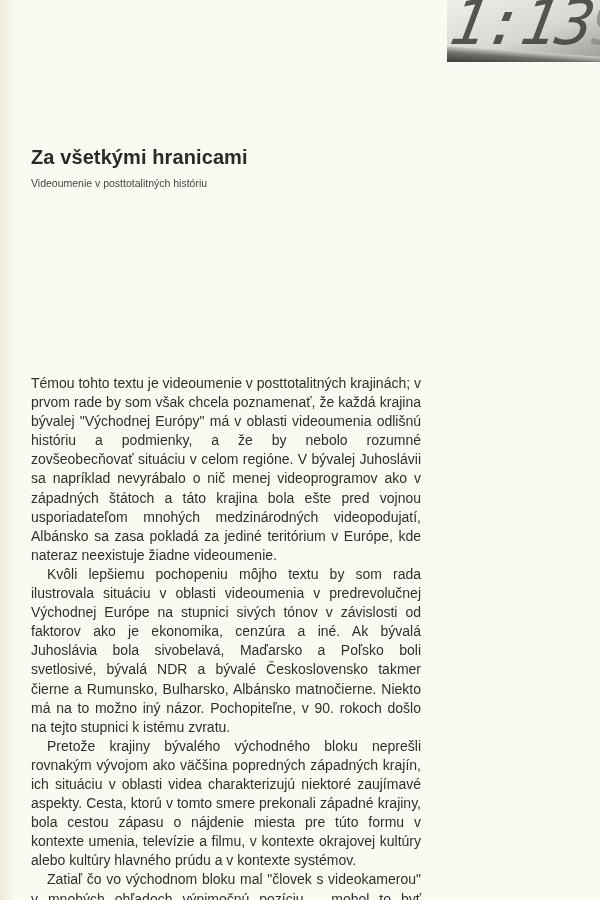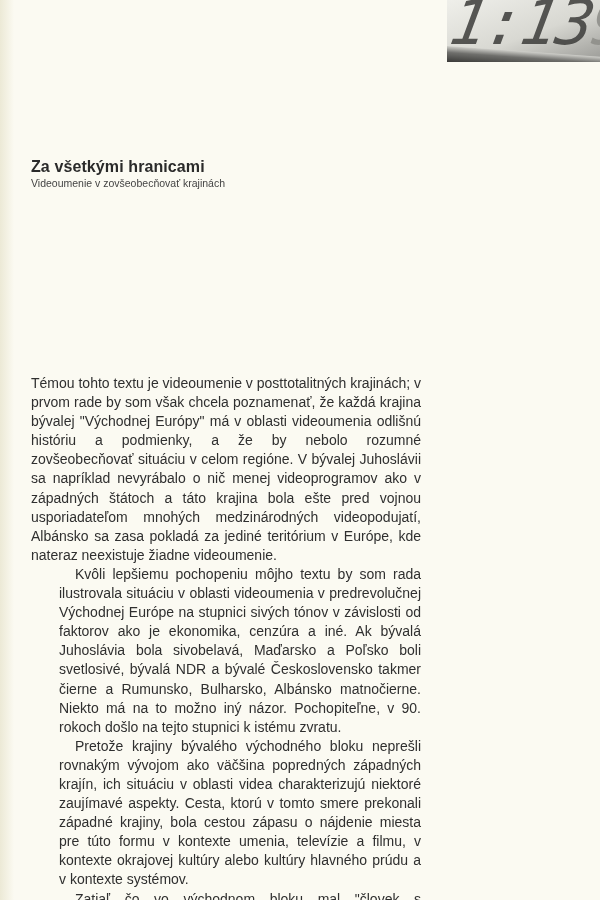--- a/index.html
+++ b/index.html
@@ -49,23 +49,23 @@
       color: #3c3c3a;
       opacity: 0.85;
       transform: skewX(-10deg);
     }
     .photo .digits .dim {
       color: #8d8d88;
     }
     .title {
       position: absolute;
       left: 31px;
-      top: 158px;
+      top: 146px;
       margin: 0;
-      font-size: 16px;
+      font-size: 20px;
       font-weight: bold;
       color: #2a2a2a;
       letter-spacing: 0.1px;
     }
     .subtitle {
       position: absolute;
       left: 31px;
       top: 177px;
       margin: 0;
       font-size: 10.5px;
@@ -80,34 +80,33 @@
       line-height: 19.1px;
       color: #2f2f2f;
       text-align: justify;
       hyphens: manual;
     }
     .body-text p {
       margin: 0;
     }
     .body-text p.indent {
       text-indent: 16px;
-      margin-left: 28px;
     }
   </style>
 </head>
 <body>
 
 <div class="page-shadow"></div>
 
 <div class="photo">
   <div class="digits"><span>1:13</span><span class="dim">9</span></div>
   <div class="lcd-bottom"></div>
 </div>
 
 <h1 class="title">Za všetkými hranicami</h1>
-<p class="subtitle">Videoumenie v zovšeobecňovať krajinách</p>
+<p class="subtitle">Videoumenie v posttotalitných históriu</p>
 
 <div class="body-text">
   <p>Témou tohto textu je videoumenie v posttotalitných krajinách; v prvom rade by som však chcela poznamenať, že každá krajina bývalej "Východnej Európy" má v oblasti videoumenia odlišnú históriu a pod­mienky, a že by nebolo rozumné zovšeobecňovať situáciu v celom regióne. V bývalej Juhoslávii sa napríklad nevyrábalo o nič menej videoprogramov ako v západných štátoch a táto krajina bola ešte pred vojnou usporiadateľom mnohých medzinárodných videopodujatí, Albánsko sa zasa pokladá za jediné teritórium v Európe, kde nateraz neexistuje žiadne videoumenie.</p>
   <p class="indent">Kvôli lepšiemu pochopeniu môjho textu by som rada ilustrovala situáciu v oblasti videoumenia v predrevolučnej Východnej Európe na stupnici sivých tónov v závislosti od faktorov ako je ekonomika, cen­zúra a iné. Ak bývalá Juhoslávia bola sivobelavá, Maďarsko a Poľsko boli svetlosivé, bývalá NDR a bývalé Československo takmer čierne a Rumunsko, Bulharsko, Albánsko matnočierne. Niekto má na to možno iný názor. Pochopiteľne, v 90. rokoch došlo na tejto stupnici k istému zvratu.</p>
   <p class="indent">Pretože krajiny bývalého východného bloku neprešli rovnakým vývojom ako väčšina popredných západných krajín, ich situáciu v ob­lasti videa charakterizujú niektoré zaujímavé aspekty. Cesta, ktorú v tomto smere prekonali západné krajiny, bola cestou zápasu o nájdenie miesta pre túto formu v kontexte umenia, televízie a filmu, v kontexte okrajovej kultúry alebo kultúry hlavného prúdu a v kontexte systémov.</p>
   <p class="indent">Zatiaľ čo vo východnom bloku mal "človek s videokamerou" v mnohých ohľadoch výnimočnú pozíciu – mohol to byť ekonomicky či politicky zvýhodnený človek, mohol to byť emigrant či človek s výni­močnými "konexiami", alebo človek, ktorý možno vzdoroval. Ale aj keď nepatril k žiadnej z uvedených skupín, predstavoval takú mizivú men­šinu, že nemusel vyvíjať žiadne úsilie o to, aby sa zaradil do niektorej</p>
 </div>
 
 </body></html>

